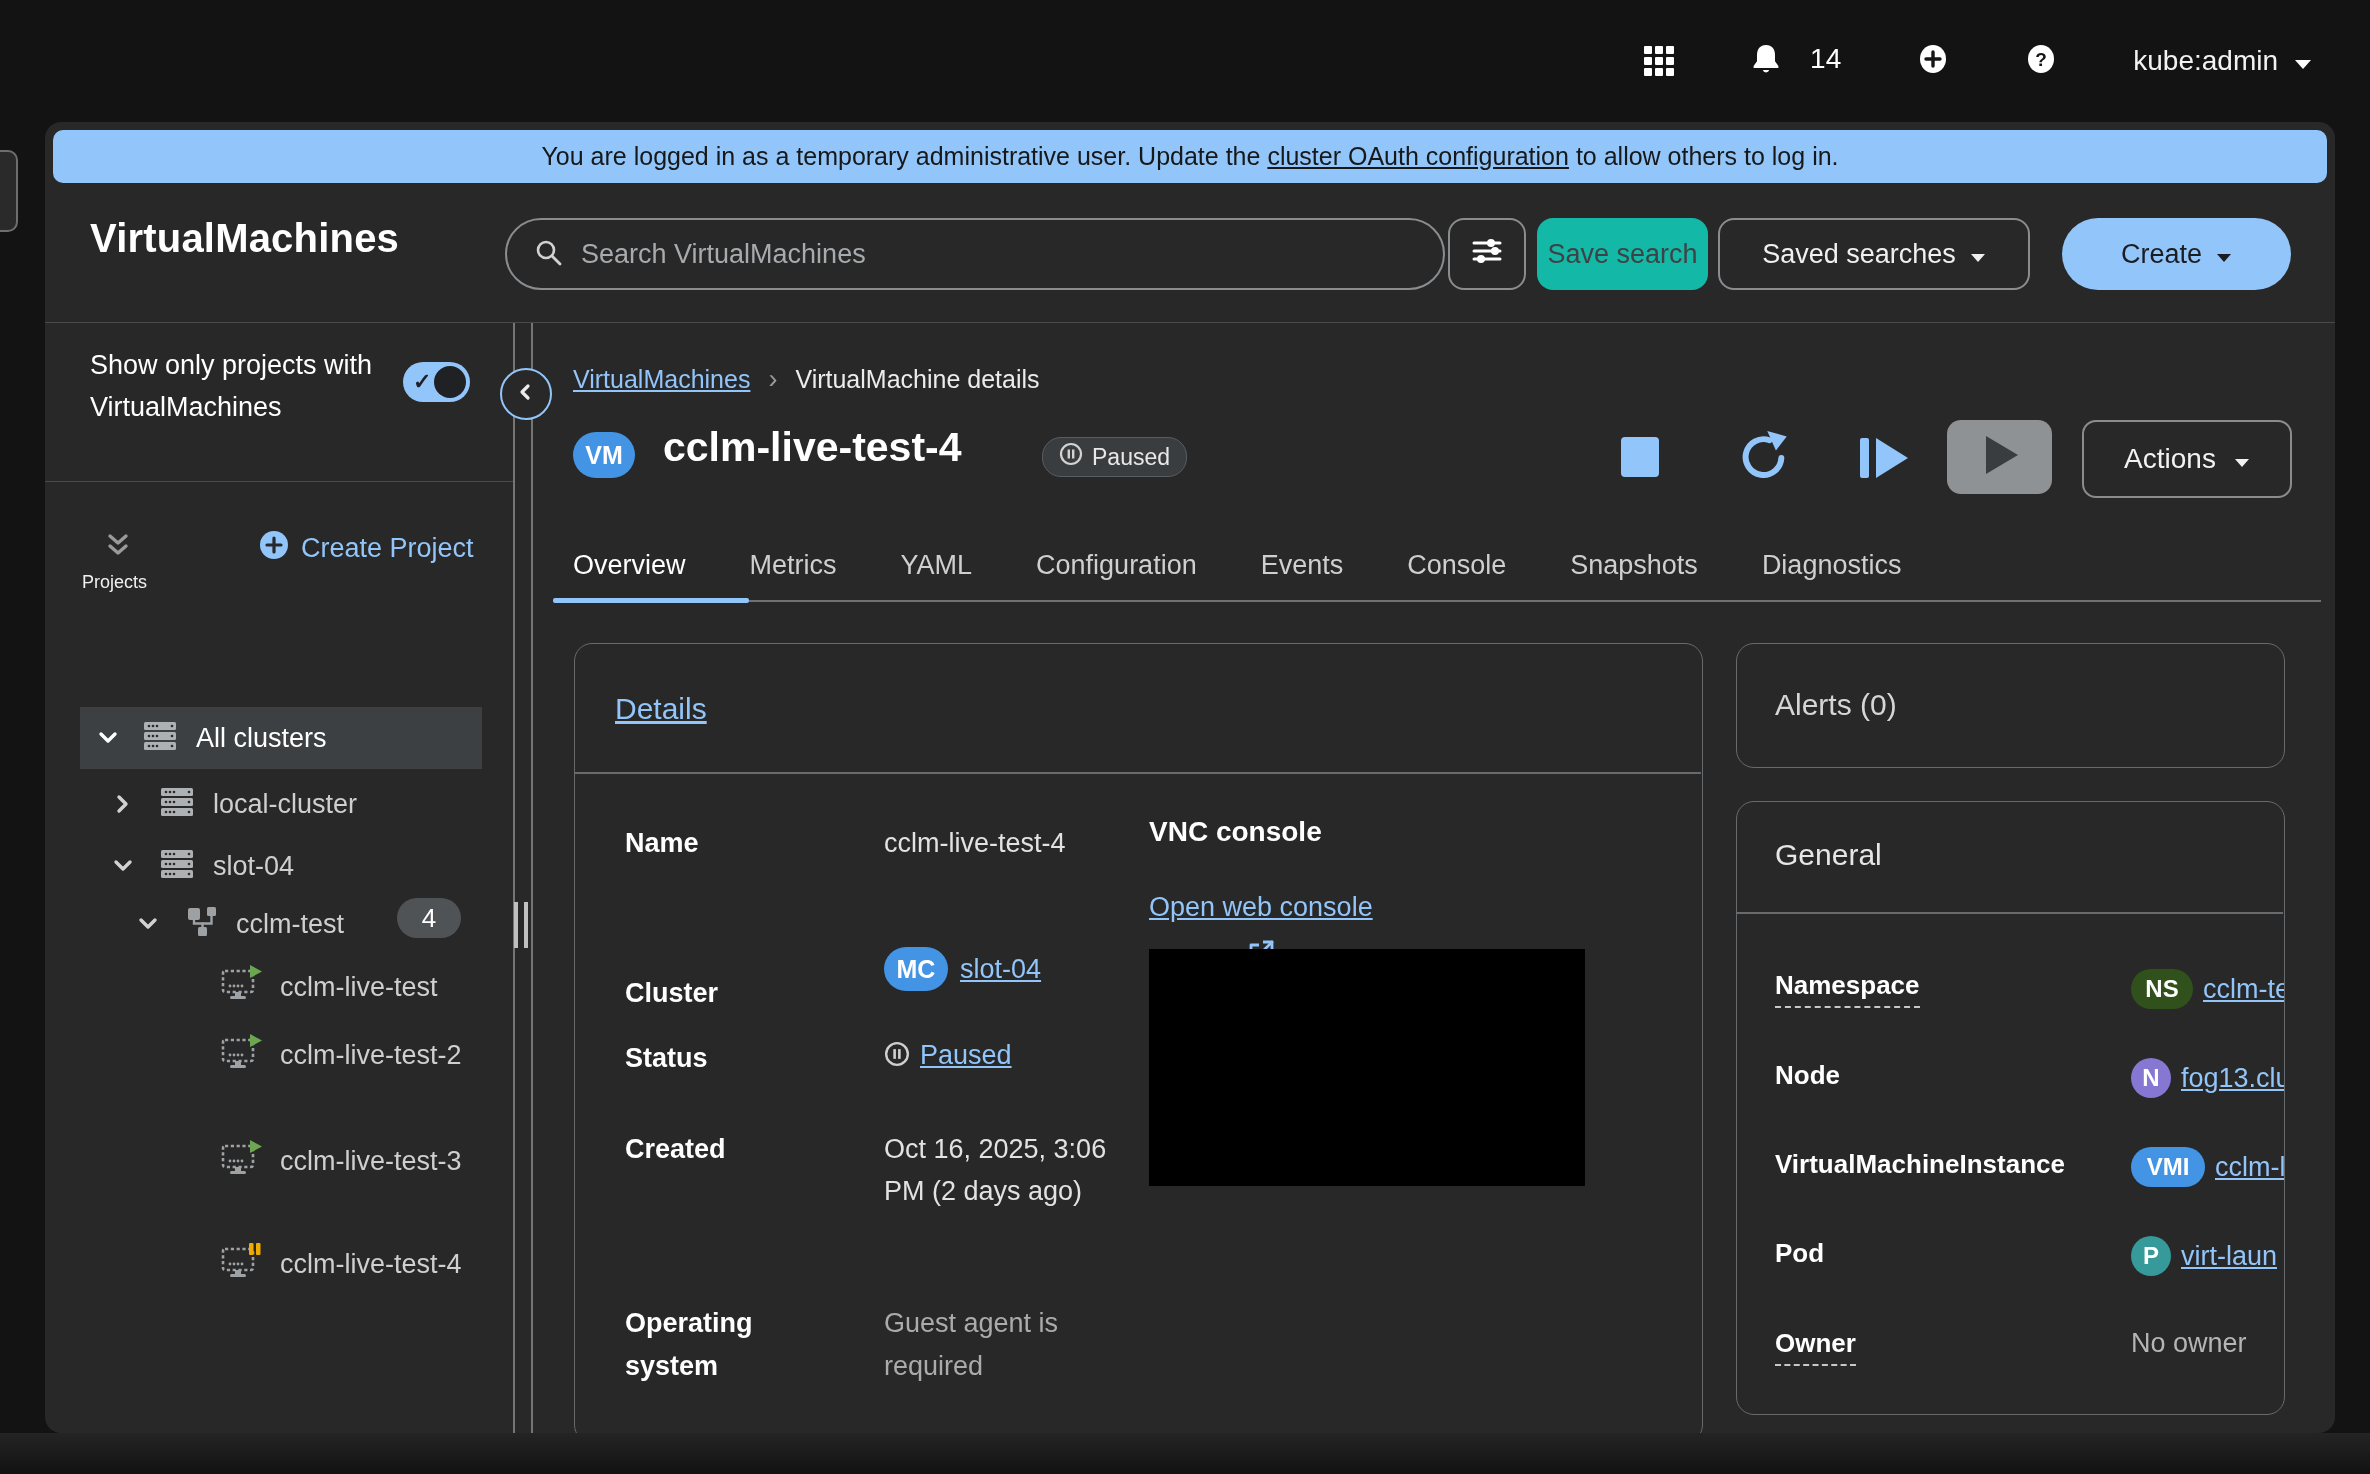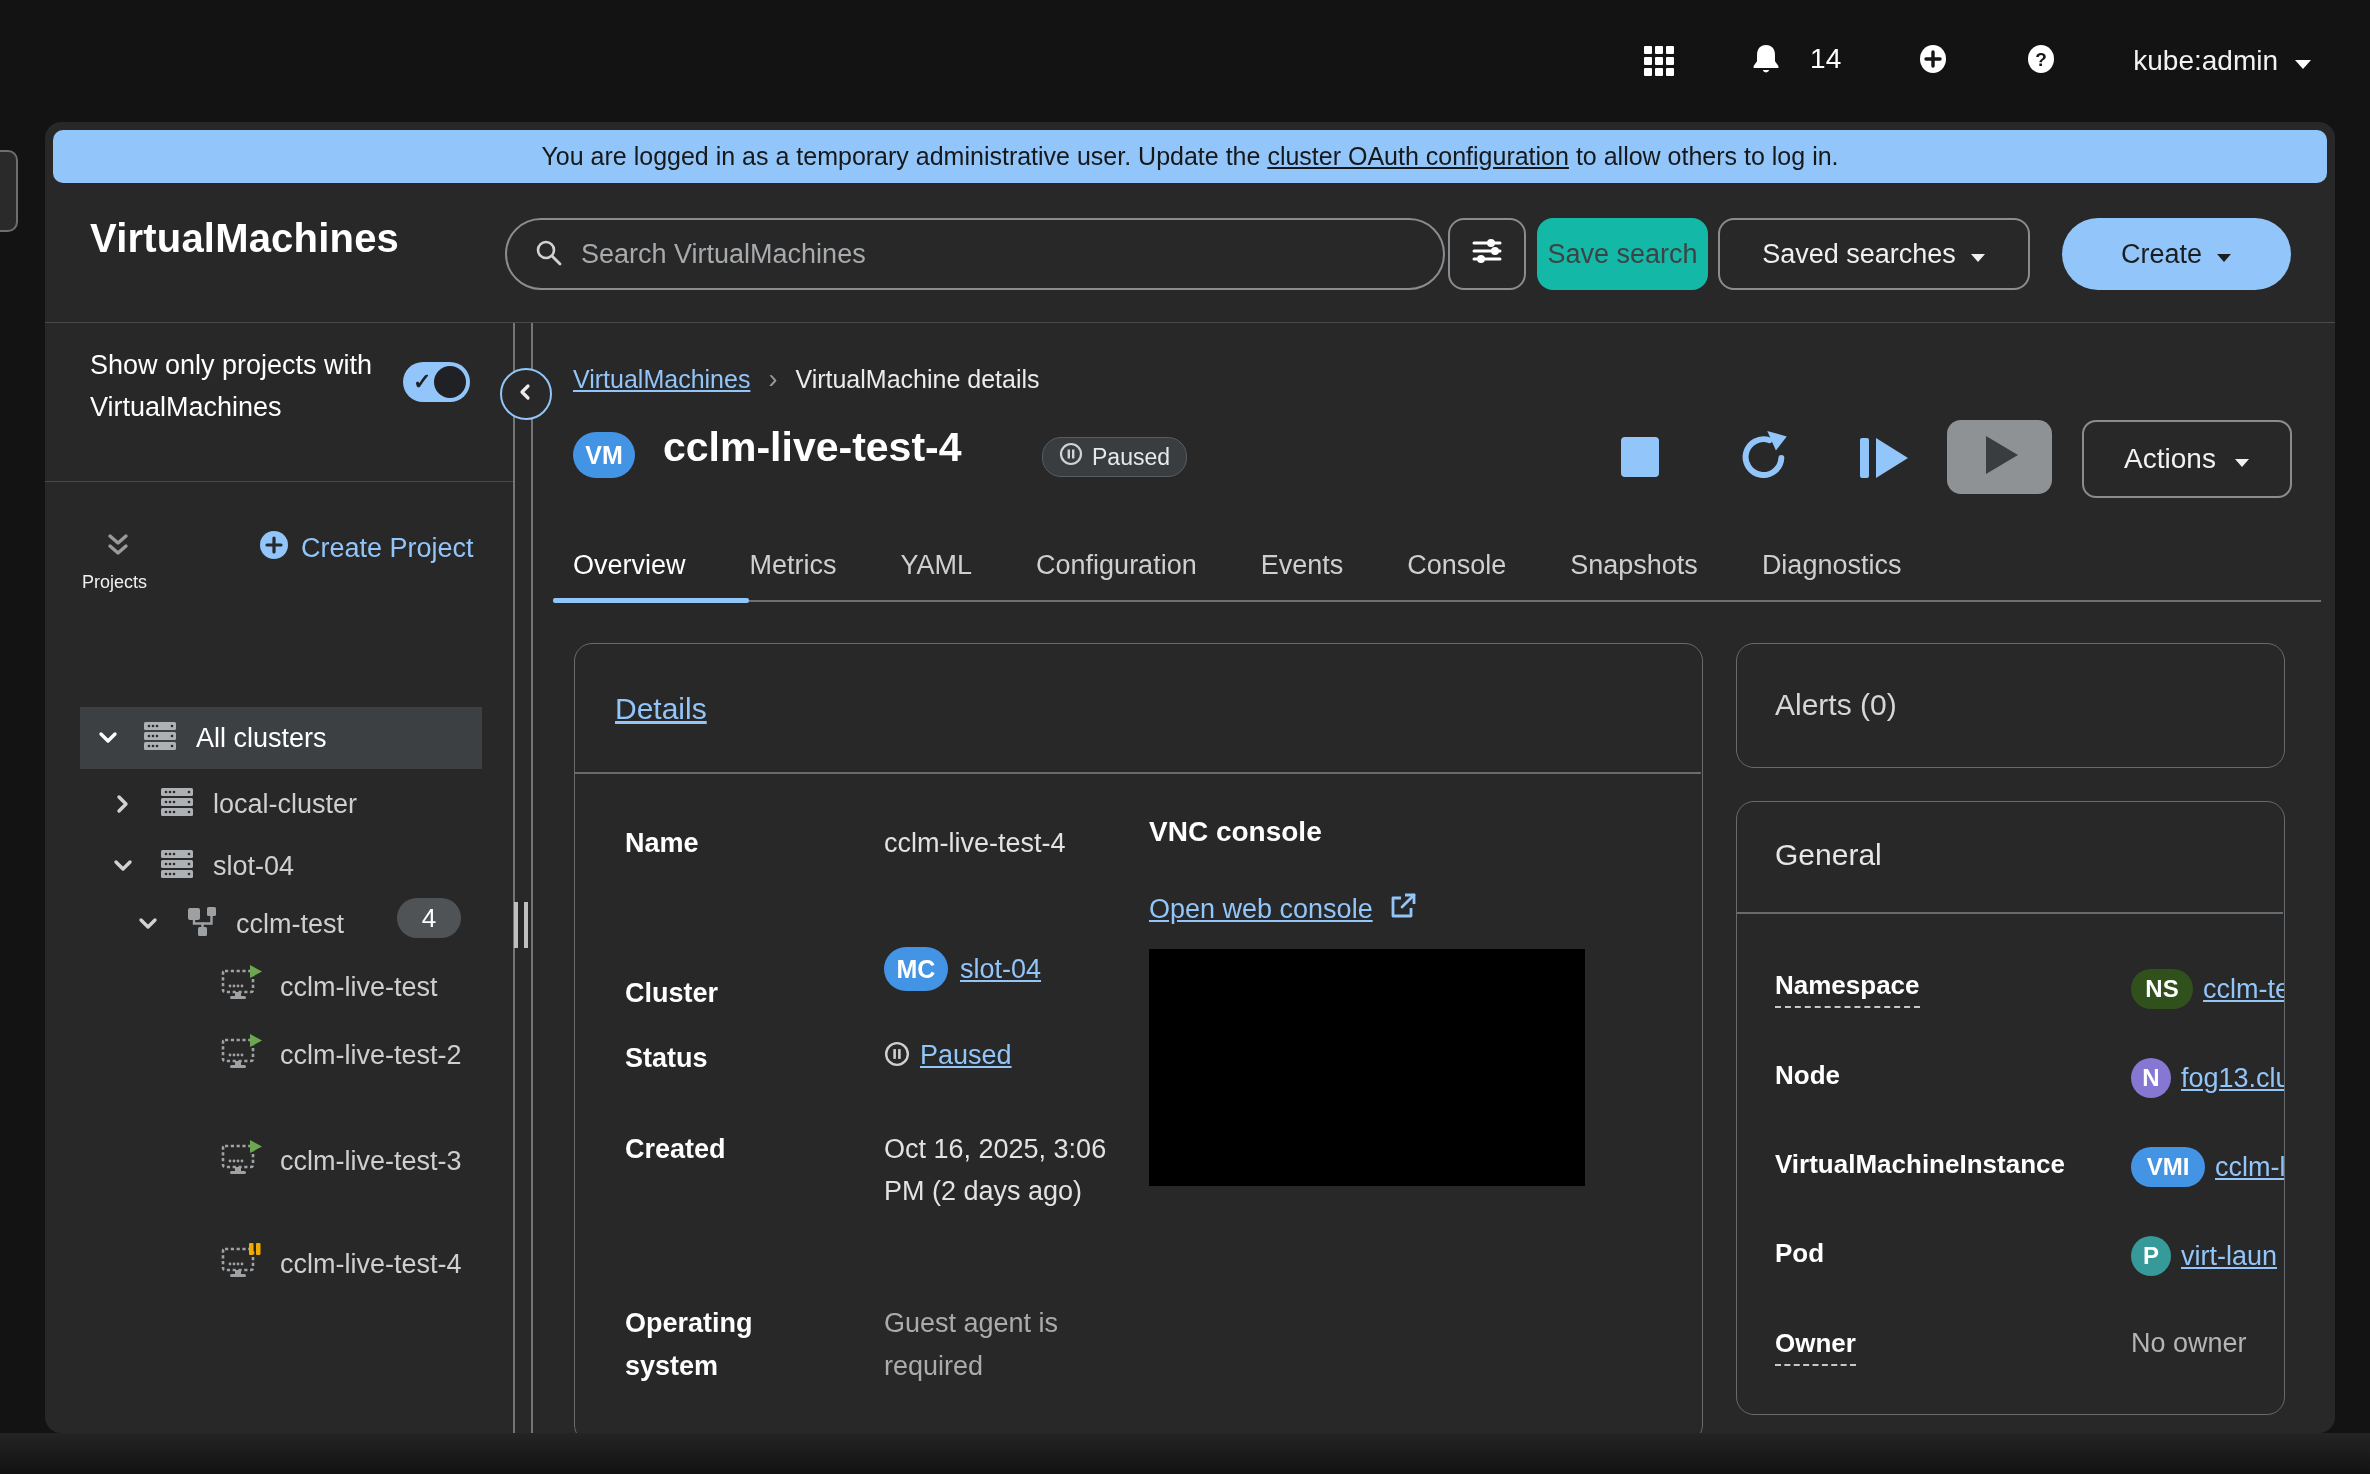--- a/index.html
+++ b/index.html
@@ -82,21 +82,21 @@
   #general-card{left:1691px;top:679px;width:549px;height:614px;overflow:hidden;}
   .card-heading{font-size:30px;color:#e6e6e6;}
   #details-heading{left:40px;top:48px;color:#92c5f9;text-decoration:underline;cursor:pointer;}
   #details-divider{left:0;top:128px;width:1126px;height:1.5px;background:#686b6e;}
   .f-label{font-size:27px;font-weight:700;color:#fff;line-height:43px;}
   .f-value{font-size:27px;color:#e2e2e2;line-height:42px;width:240px;overflow-wrap:break-word;}
   .f-value.dim{color:#ababab;line-height:43px;}
   .link{color:#92c5f9;text-decoration:underline;cursor:pointer;}
   #mc-badge{width:64px;height:44px;font-size:25px;border-radius:22px;}
   #vnc-heading{left:574px;top:172px;font-size:28px;font-weight:700;color:#fff;}
-  #open-console{left:574px;top:248px;display:flex;align-items:center;gap:16px;font-size:27px;}
+  #open-console{left:574px;top:248px;display:flex;align-items:center;gap:16px;font-size:27px;flex-direction:column;}
   #vnc-screen{left:574px;top:305px;width:436px;height:237px;background:#000;}
   #general-divider{left:0;top:110px;width:546px;height:1.5px;background:#686b6e;}
   .g-label{position:absolute;left:38px;font-size:26px;font-weight:700;color:#fff;}
   .g-label .dashed{border-bottom:2px dashed #c8c8c8;padding-bottom:6px;}
   .g-value{position:absolute;left:394px;display:flex;align-items:center;gap:10px;width:400px;}
   .g-value .link{font-size:27px;white-space:nowrap;}
   .g-badge{flex:none;display:inline-flex;align-items:center;justify-content:center;color:#fff;font-size:24px;font-weight:700;height:40px;border-radius:20px;}
   .g-badge.ns{width:62px;background:#30511c;}
   .g-badge.node{width:40px;background:#8577d2;border-radius:50%;}
   .g-badge.vmi{width:74px;background:#4394e5;}

